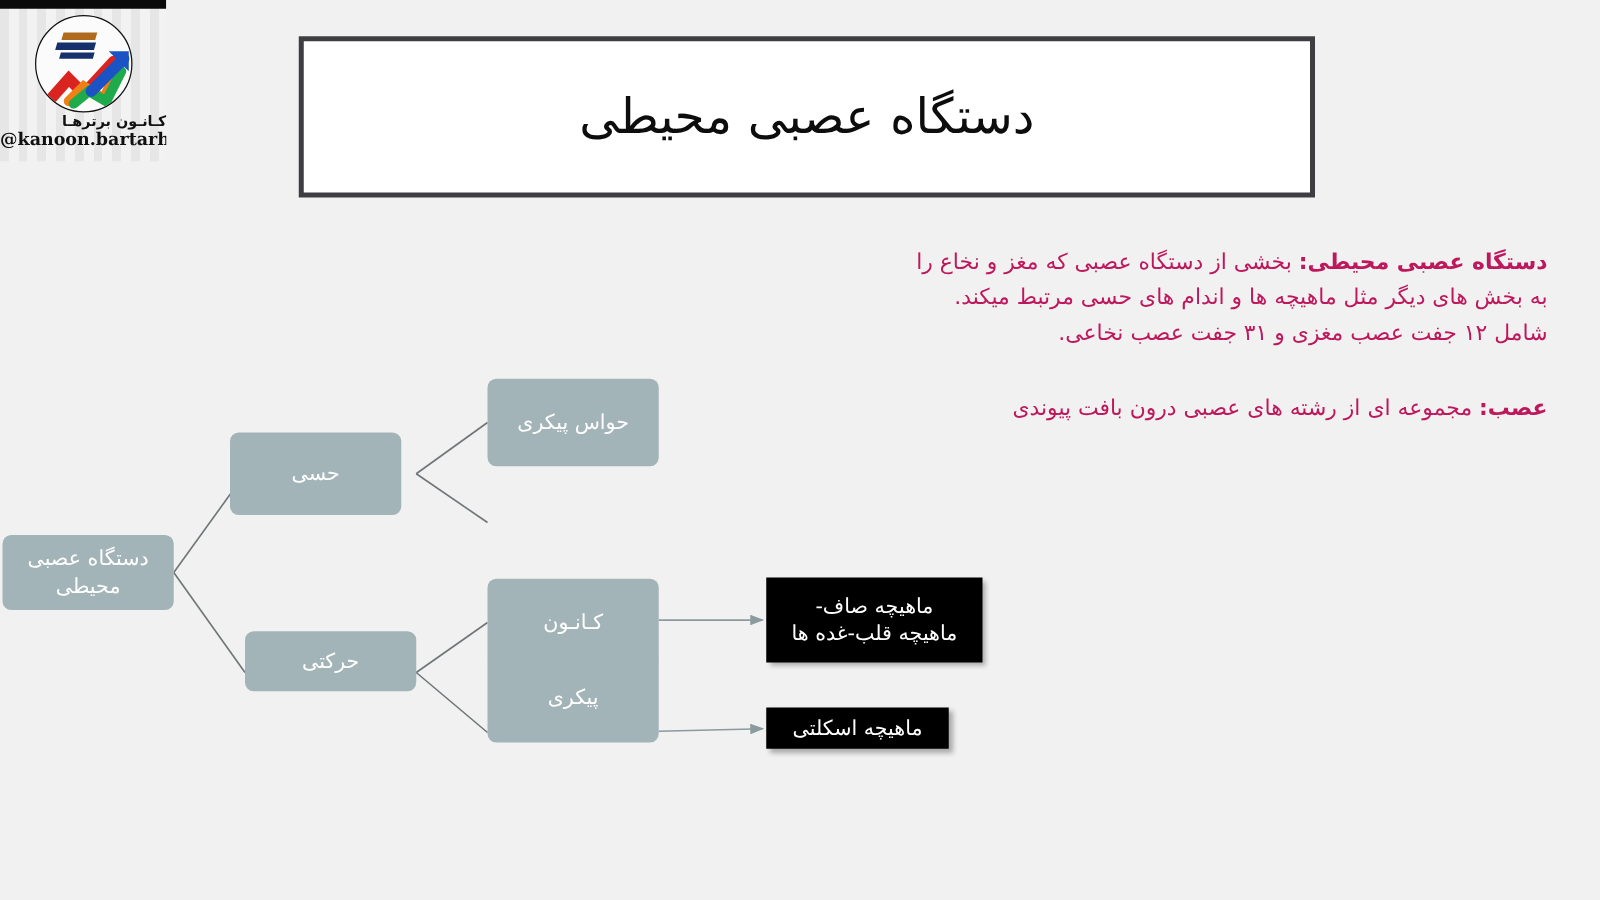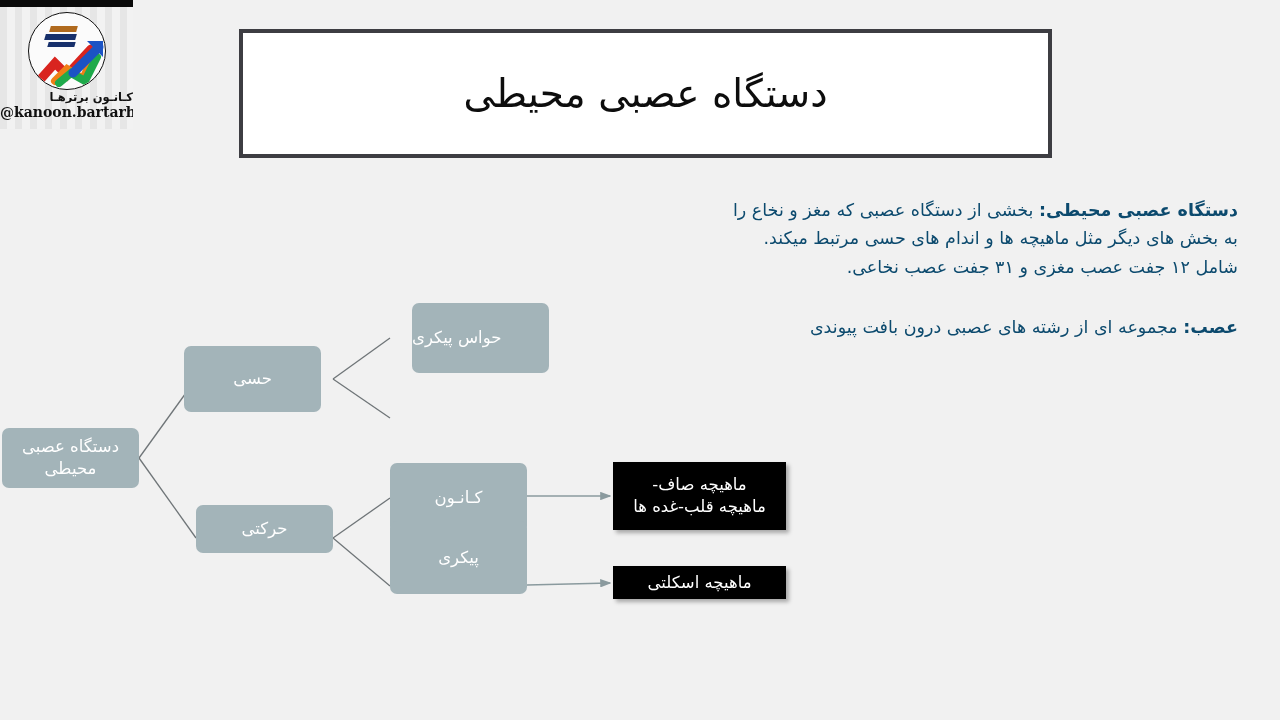--- a/index.html
+++ b/index.html
@@ -99,21 +99,21 @@
     color: #0d0d0d;
     letter-spacing: 2px;
     font-family: "DejaVu Sans", "Liberation Sans", sans-serif;
     direction: rtl;
   }
 
   
   .para {
     position: absolute;
     direction: rtl;
-    color: #0c4a6e;
+    color: #be185d;
     font-family: "DejaVu Sans", "Liberation Sans", sans-serif;
   }
   .para-1 {
     right: 42px; top: 196px;
     width: 515px;
     font-size: 17.5px;
     line-height: 1.62;
   }
   .para-2 {
     right: 42px; top: 313px;
@@ -146,26 +146,26 @@
     font-family: "DejaVu Sans", "Liberation Sans", sans-serif;
   }
   .node.flat {
     border-radius: 0;
     background: #000000;
     box-shadow: 3px 3px 4px rgba(0,0,0,0.30);
   }
   .node-root   { left: 2px;   top: 428px; width: 137px; height: 60px; }
   .node-sensory{ left: 184px; top: 346px; width: 137px; height: 66px; }
   .node-motor  { left: 196px; top: 505px; width: 137px; height: 48px; }
-  .node-somsense{left: 412px; top: 303px; width: 137px; height: 70px; justify-content: flex-end; }
+  .node-somsense{left: 390px; top: 303px; width: 137px; height: 70px; }
   .node-special{ left: 390px; top: 386px; width: 137px; height: 63px; }
   .node-auto   { left: 390px; top: 463px; width: 137px; height: 70px; }
   .node-somatic{ left: 390px; top: 521px; width: 137px; height: 73px; }
   .node-smooth { left: 613px; top: 462px; width: 173px; height: 68px; }
-  .node-skeletal{left: 613px; top: 566px; width: 173px; height: 33px; }
+  .node-skeletal{left: 613px; top: 566px; width: 146px; height: 33px; }
   svg.edges {
     position: absolute; left: 0; top: 0;
     width: 1280px; height: 720px;
   }
 </style>
 </head>
 <body>
 
 <div class="logo-watermark">
   <div class="logo-topbar"></div>

